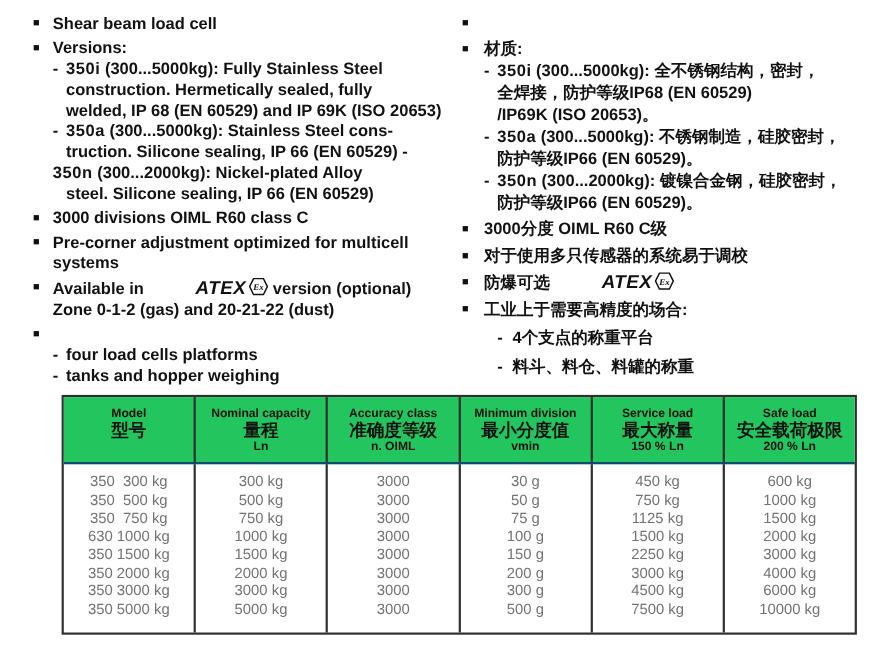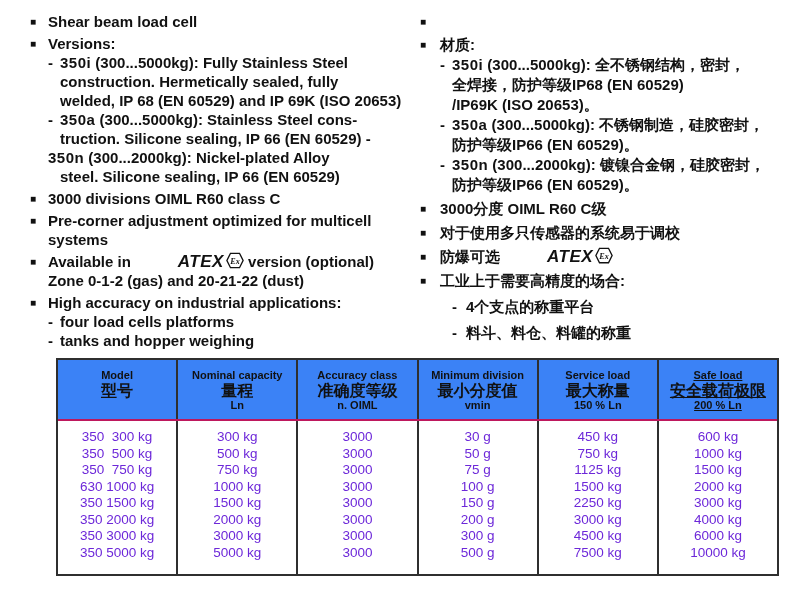--- a/index.html
+++ b/index.html
@@ -23,28 +23,28 @@
   .cont-dashlevel{padding-left:18px;}
   .cont-r{padding-left:32px;}
   .sub2r{display:flex;padding-left:32px;margin-top:6px;}
   .sub2r .dash{flex:0 0 14px;}
   .mdl{font-weight:800;letter-spacing:0.5px;}
   .gap{margin-top:4px;}
   .atex{font-style:italic;font-weight:800;font-size:17px;letter-spacing:0.5px;padding:0 1px 0 4px;margin-left:43px;}
   .hex{display:inline-block;vertical-align:-2px;margin-left:1px;}
   
   .spec-table{margin:8px 0 0 56px;width:723px;border:2px solid #2f2f2f;box-sizing:border-box;}
-  .thead{display:flex;background:#3b82f6;border-bottom:2px solid #be185d;}
+  .thead{display:flex;background:#22c55e;border-bottom:2px solid #0c4a6e;}
   .th{flex:1 1 0;border-right:2px solid #2f2f2f;text-align:center;
       padding:8px 2px 6px;font-size:11px;line-height:15px;font-weight:700;}
-  .th:last-child{border-right:none;text-decoration:underline;}
+  .th:last-child{border-right:none;}
   .th .zh{font-size:16px;}
   .tbody{display:flex;}
   .tcol{flex:1 1 0;border-right:2px solid #2f2f2f;text-align:center;
-        padding:8px 0 13px;font-size:13.5px;line-height:16.5px;font-weight:400;color:#6d28d9;}
+        padding:8px 0 13px;font-size:13.5px;line-height:16.5px;font-weight:400;color:#737373;}
   .tcol:last-child{border-right:none;}
   .cell{white-space:pre;}
 </style>
 </head>
 <body>
 
 <div class="page">
 
   <div class="cols">
 
@@ -84,21 +84,20 @@
       <div class="li">
         <span class="mk">■</span>
         <span><span>Available in</span><span class="atex">ATEX</span><svg class="hex" width="18" height="17" viewBox="0 0 20 18">
               <polygon points="5,1 15,1 19,9 15,17 5,17 1,9" fill="none" stroke="#111111" stroke-width="1.5"></polygon>
               <text x="10" y="12.5" text-anchor="middle" font-size="9" font-style="italic" font-family="'Liberation Serif',serif" fill="#111111">Ex</text>
             </svg><span> version (optional)</span></span>
       </div>
       <div class="cont-dashlevel">Zone 0-1-2 (gas) and 20-21-22 (dust)</div>
       <div class="li">
         <span class="mk">■</span>
-        <span>High accuracy on industrial applications:</span>
       </div>
       <div class="sub">
         <span class="dash">-</span>
         <span>four load cells platforms</span>
       </div>
       <div class="sub">
         <span class="dash">-</span>
         <span>tanks and hopper weighing</span>
       </div>
     </div>

